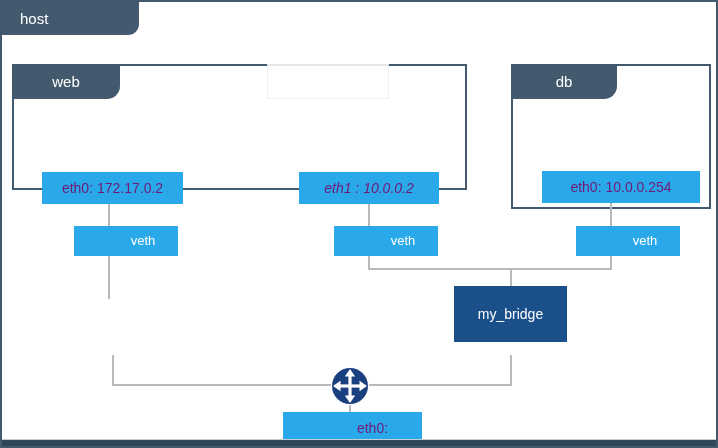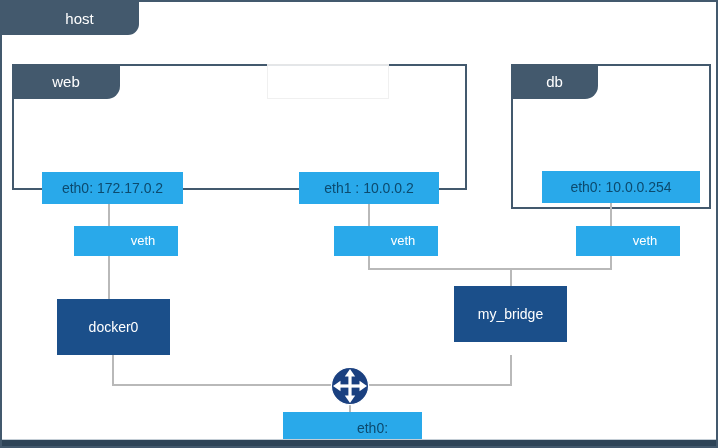--- a/index.html
+++ b/index.html
@@ -11,50 +11,49 @@
     border:2px solid #43596d;
     overflow:hidden;
     font-family:"Liberation Sans", sans-serif;
   }
   
   .host-tab{
     position:absolute;left:0;top:0;width:137px;height:33px;
     background:#43596d;border-bottom-right-radius:11px;
     color:#ffffff;font-size:15px;line-height:33px;padding-left:18px;
     box-sizing:border-box;
-    text-align:center;
   }
   
   .cbox{
     position:absolute;border:2px solid #43596d;background:#ffffff;box-sizing:border-box;
   }
   .cbox-web{left:10px;top:62px;width:455px;height:126px;}
   .cbox-db{left:509px;top:62px;width:200px;height:145px;}
   .ctab{
     position:absolute;left:-2px;top:-2px;height:35px;
     background:#43596d;border-bottom-right-radius:13px;
     color:#ffffff;font-size:15px;line-height:35px;text-align:center;
   }
   .ctab-web{width:108px;}
-  .ctab-db{width:87px;}
+  .ctab-db{width:106px;}
   
   .ghost-rect{
     position:absolute;left:265px;top:62px;width:122px;height:35px;
     background:rgba(255,255,255,0.85);
     border:1px solid rgba(230,230,230,0.6);
     box-sizing:border-box;
   }
   
   .chip{
     position:absolute;height:32px;line-height:32px;
-    background:#29a9ea;color:#0c4a6e;font-size:14px;text-align:center;
+    background:#29a9ea;color:#701a75;font-size:14px;text-align:center;
     box-sizing:border-box;
   }
   .chip-web-eth0{left:40px;top:170px;width:141px;}
-  .chip-web-eth1{left:297px;top:170px;width:140px;}
+  .chip-web-eth1{left:297px;top:170px;width:140px;font-style:italic;}
   .chip-db-eth0{left:540px;top:169px;width:158px;}
   .chip-host-eth0{left:281px;top:410px;width:139px;padding-left:40px;}
   .veth{
     position:absolute;width:70px;height:30px;line-height:30px;top:224px;
     background:#29a9ea;color:#ffffff;font-size:13px;text-align:center;padding-left:34px;
   }
   .veth-1{left:72px;}
   .veth-2{left:332px;}
   .veth-3{left:574px;}
   
@@ -128,23 +127,20 @@
   <div class="vline l12"></div>
 
   <div class="chip chip-web-eth0">eth0: 172.17.0.2</div>
   <div class="chip chip-web-eth1">eth1 : 10.0.0.2</div>
   <div class="chip chip-db-eth0">eth0: 10.0.0.254</div>
 
   <div class="veth veth-1">veth</div>
   <div class="veth veth-2">veth</div>
   <div class="veth veth-3">veth</div>
 
-  <div class="bridge bridge-docker0">
-    <span>docker0</span>
-  </div>
   <div class="bridge bridge-mybridge">
     <span>my_bridge</span>
   </div>
 
   <div class="router">
     <svg width="40" height="40" viewBox="0 0 40 40">
       <circle cx="20" cy="20" r="18.6" fill="#1a4080" stroke="#ffffff" stroke-width="1.2"></circle>
 
       <rect x="18.4" y="9" width="3.2" height="11.5" fill="#ffffff"></rect>
       <polygon points="20,3 14.8,10.5 25.2,10.5" fill="#ffffff"></polygon>

